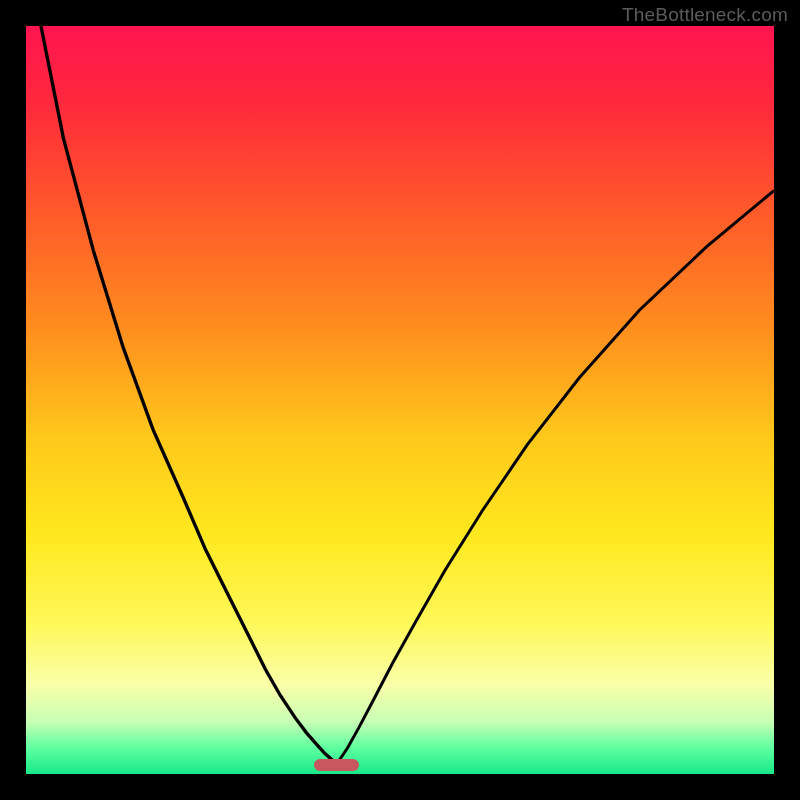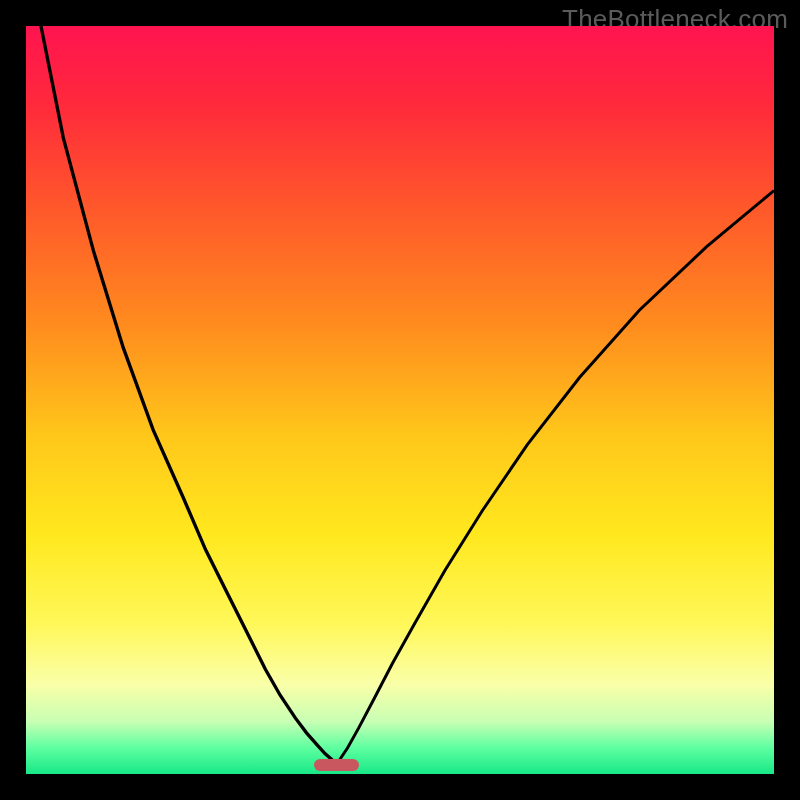--- a/index.html
+++ b/index.html
@@ -25,21 +25,21 @@
   }
   .curves {
     position: absolute;
     inset: 0;
   }
   .watermark {
     position: absolute;
     top: 4px;
     right: 12px;
     color: #5b5b5b;
-    font-size: 26px;
+    font-size: 19px;
     font-weight: 500;
     letter-spacing: 0.2px;
   }
   .marker {
     position: absolute;
     height: 12px;
     border-radius: 6px;
     background: #c9575f;
   }
 </style>

